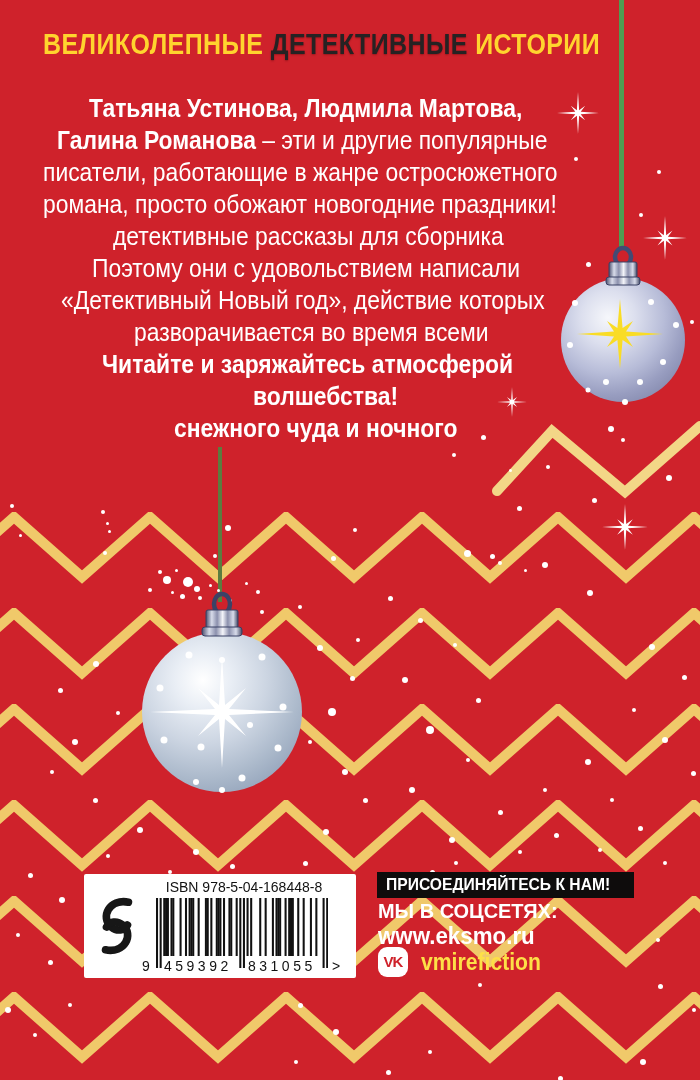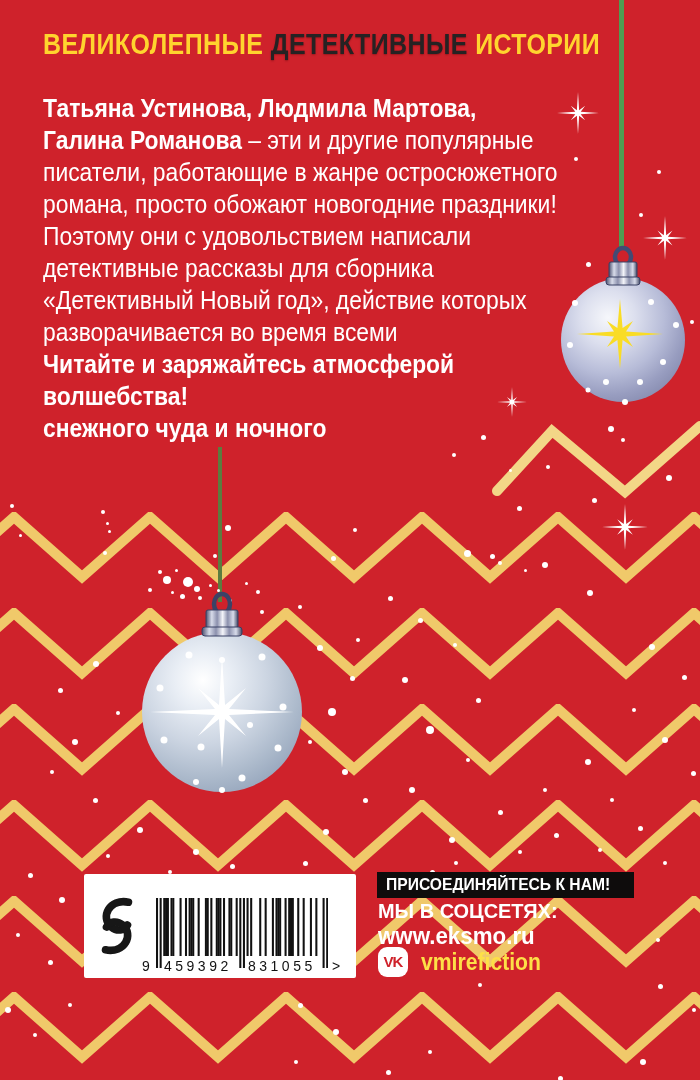--- a/index.html
+++ b/index.html
@@ -7,21 +7,21 @@
          font-family:"Liberation Sans",sans-serif;}
   #cover *{box-sizing:border-box;}
   .abs{position:absolute;}
   .cond{display:inline-block;transform:scaleX(.88);transform-origin:0 50%;white-space:nowrap;}
   
   .heading{position:absolute;left:43px;top:28px;font-size:29px;font-weight:bold;letter-spacing:.5px;}
   .heading .cond{transform:scaleX(.86);}
   .hy{color:#FFD42E}
   .hd{color:#262223;text-shadow:0 1px 2px rgba(60,0,0,.35)}
   
-  .blurb{position:absolute;left:43px;top:92px;}
+  .blurb{position:absolute;left:43px;top:92px;text-align:center;}
   .bline{height:32px;font-size:26px;line-height:32px;color:#ffffff;white-space:nowrap;}
   .bline b{font-weight:bold;}
   
   .layer{position:absolute;left:0;top:0;width:700px;height:1080px;pointer-events:none;}
   .dot{position:absolute;background:#fff;border-radius:50%;}
   .sparkle{position:absolute;}
   .string{position:absolute;}
   
   .isbnbox{position:absolute;left:84px;top:874px;width:272px;height:104px;background:#fff;border-radius:2px;}
   .isbnlabel{position:absolute;left:60px;top:5px;width:200px;text-align:center;font-size:14px;color:#121212;white-space:nowrap;}
@@ -249,30 +249,31 @@
 
   <div class="heading">
     <span class="cond"><span class="hy">ВЕЛИКОЛЕПНЫЕ</span> <span class="hd">ДЕТЕКТИВНЫЕ</span> <span class="hy">ИСТОРИИ</span></span>
   </div>
 
   <div class="blurb">
     <div class="bline"><span class="cond"><b>Татьяна Устинова, Людмила Мартова,</b><span></span></span></div>
     <div class="bline"><span class="cond"><b>Галина Романова</b><span> – эти и другие популярные</span></span></div>
     <div class="bline"><span class="cond"><b></b><span>писатели, работающие в жанре остросюжетного</span></span></div>
     <div class="bline"><span class="cond"><b></b><span>романа, просто обожают новогодние праздники!</span></span></div>
+    <div class="bline"><span class="cond"><b></b><span>детективные рассказы для сборника</span></span></div>
     <div class="bline"><span class="cond"><b></b><span>Поэтому они с удовольствием написали</span></span></div>
-    <div class="bline"><span class="cond"><b></b><span>детективные рассказы для сборника</span></span></div>
     <div class="bline"><span class="cond"><b></b><span>«Детективный Новый год», действие которых</span></span></div>
     <div class="bline"><span class="cond"><b></b><span>разворачивается во время всеми</span></span></div>
     <div class="bline"><span class="cond"><b>Читайте и заряжайтесь атмосферой</b><span></span></span></div>
     <div class="bline"><span class="cond"><b>волшебства!</b><span></span></span></div>
     <div class="bline"><span class="cond"><b>снежного чуда и ночного</b><span></span></span></div>
   </div>
 
   <div class="isbnbox">
+    <div class="isbnlabel">ISBN 978-5-04-168448-8</div>
     <svg class="abs" style="left:12px;top:22px" width="42" height="60" viewBox="0 0 44 62">
       <path d="M34,6 C14,2 4,22 16,32 C22,37 30,36 33,30" fill="none" stroke="#171717" stroke-width="8" stroke-linecap="round"></path>
       <path d="M10,56 C30,60 40,40 28,30 C22,25 14,26 11,32" fill="none" stroke="#171717" stroke-width="8" stroke-linecap="round"></path>
     </svg>
     <svg class="abs" style="left:72px;top:24px" width="172" height="94" id="barcode">
         <rect x="0.00" y="0" width="2.06" height="70" fill="#111"></rect>
         <rect x="3.62" y="0" width="2.06" height="70" fill="#111"></rect>
         <rect x="7.24" y="0" width="2.06" height="58" fill="#111"></rect>
         <rect x="9.05" y="0" width="2.06" height="58" fill="#111"></rect>
         <rect x="10.86" y="0" width="2.06" height="58" fill="#111"></rect>

